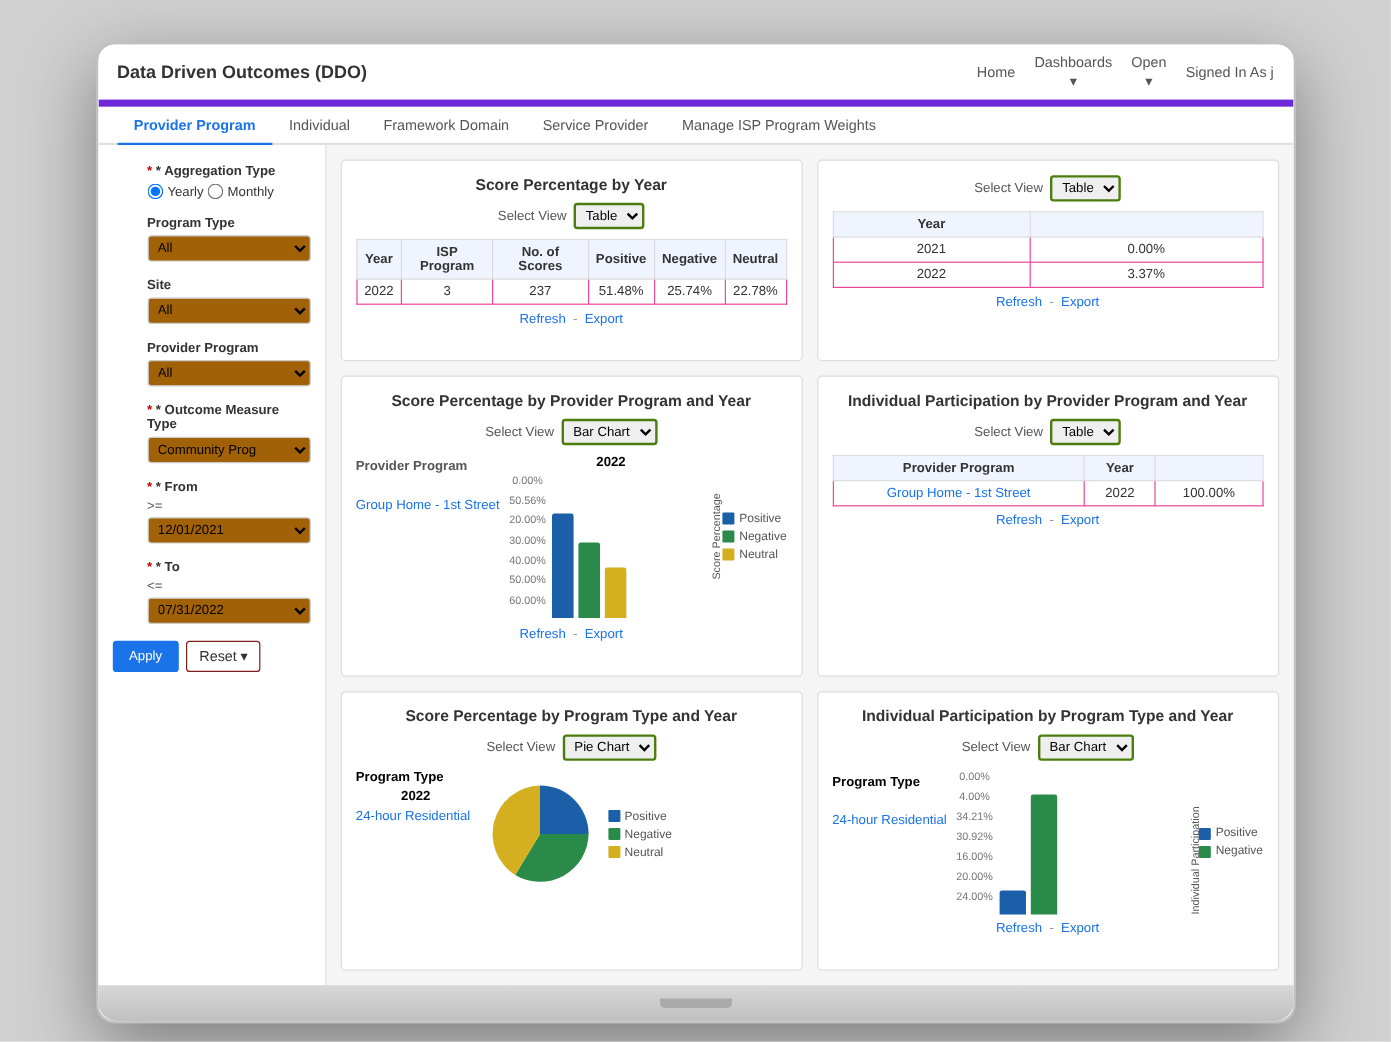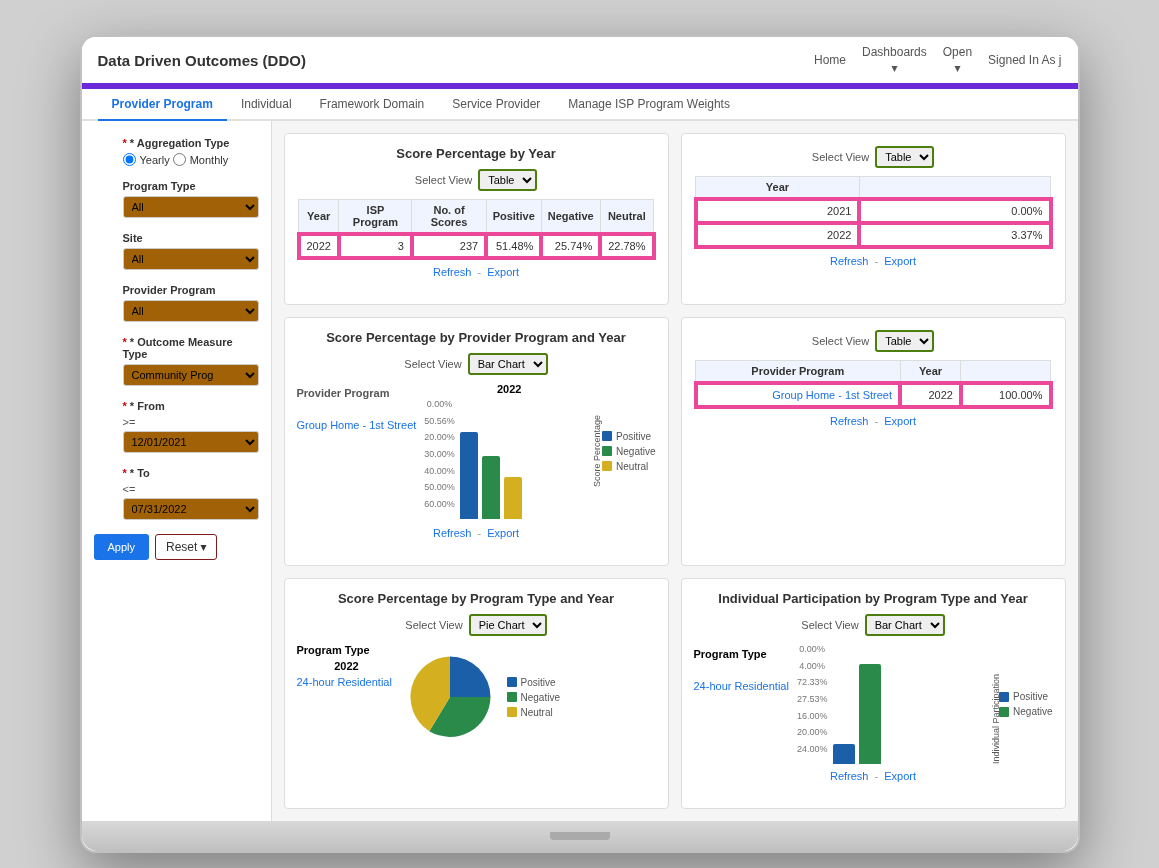--- a/index.html
+++ b/index.html
@@ -178,23 +178,23 @@
       font-size: 11px;
     }
     .data-table th {
       background: #f0f4ff;
       border: 1px solid #ddd;
       padding: 4px 6px;
       text-align: center;
       color: #333;
     }
     .data-table td {
-      border: 4px solid #ec4899;
+      border: 1px solid #ec4899;
       padding: 4px 6px;
-      text-align: right;
+      text-align: center;
       color: #333;
     }
     .refresh-export {
       font-size: 11px;
       text-align: center;
       margin-top: 6px;
       color: #1a73e8;
     }
     .refresh-export span { cursor: pointer; }
     .refresh-export .sep { color: #999; margin: 0 3px; }
@@ -472,20 +472,21 @@
             </div>
           </div>
           <div class="refresh-export">
             <span>Refresh</span>
             <span class="sep"> - </span>
             <span>Export</span>
           </div>
         </div>
 
         <div class="panel">
+          <div class="panel-title">Individual Participation by Provider Program and Year</div>
           <div class="select-view-row">
             <span>Select View</span>
             <select>
               <option>Table</option>
             </select>
           </div>
           <table class="data-table">
             <thead>
               <tr>
                 <th>Provider Program</th>
@@ -561,22 +562,22 @@
             <div style="min-width:90px;font-size:11px;padding-top:4px;">
               <div style="font-weight:bold;margin-bottom:4px;">Program Type</div>
               <div style="color:#1a73e8;cursor:pointer;margin-top:20px;">24-hour Residential</div>
             </div>
             <div style="flex:1;position:relative;">
               <div style="display:flex;position:relative;height:120px;align-items:flex-end;padding-left:36px;">
                 <div class="y-axis">
                   <span>24.00%</span>
                   <span>20.00%</span>
                   <span>16.00%</span>
-                  <span>27.53%</span>
-                  <span>72.33%</span>
+                  <span>30.92%</span>
+                  <span>34.21%</span>
                   <span>4.00%</span>
                   <span>0.00%</span>
                 </div>
                 <div style="display:flex;align-items:flex-end;gap:4px;height:100%;">
                   <div style="width:22px;height:20px;background:#1a5fa8;border-radius:2px 2px 0 0;"></div>
                   <div style="width:22px;height:100px;background:#2a8a4a;border-radius:2px 2px 0 0;"></div>
                 </div>
               </div>
               <div style="font-size:9px;color:#555;writing-mode:vertical-rl;transform:rotate(180deg);position:absolute;right:-10px;top:0;height:120px;display:flex;align-items:center;">Individual Participation</div>
             </div>

